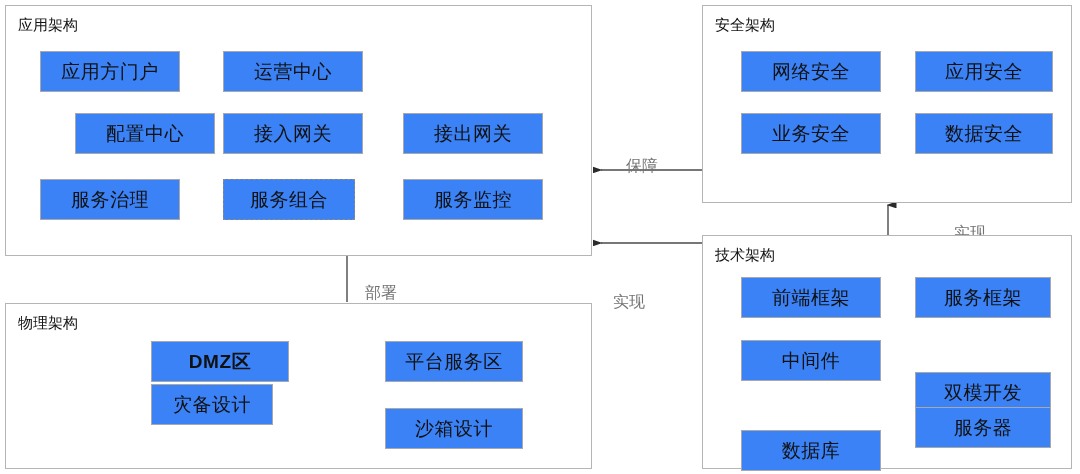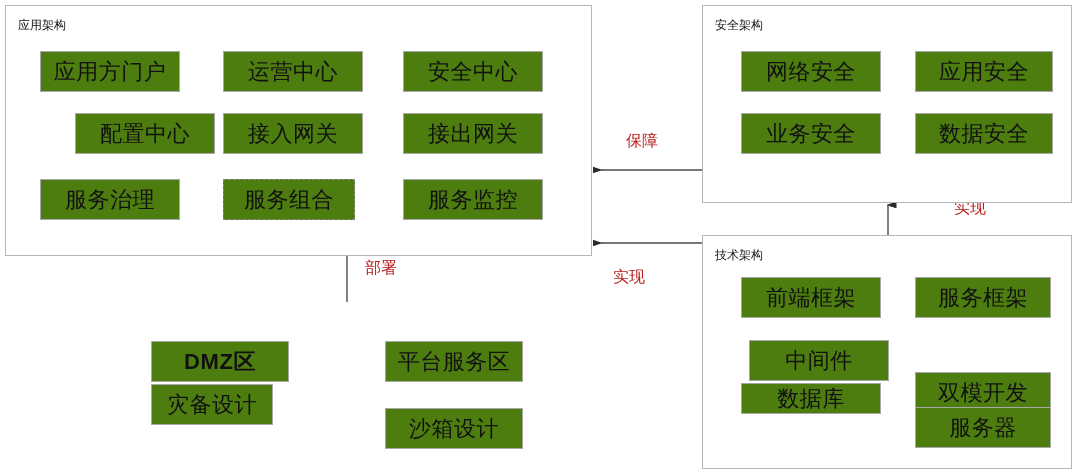--- a/index.html
+++ b/index.html
@@ -24,37 +24,37 @@
   .group {
     position: absolute;
     border: 1.5px solid #b5b5b5;
     background: #ffffff;
     box-sizing: border-box;
   }
   .group-title {
     position: absolute;
     left: 12px;
     top: 8px;
-    font-size: 12px;
+    font-size: 15px;
     line-height: 22px;
     color: #111111;
     white-space: nowrap;
     font-family: Liberation Serif, serif;
   }
 
   
   .node {
     position: absolute;
     border: 1.3px solid #a8a8a8;
-    background: #4d7c0f;
+    background: #3b82f6;
     box-sizing: border-box;
     display: flex;
     align-items: center;
     justify-content: center;
-    font-size: 22px;
+    font-size: 19px;
     line-height: 1;
     letter-spacing: 0.5px;
     color: #111111;
     white-space: nowrap;
     font-family: "Liberation Serif", "DejaVu Serif", serif;
   }
   .node.dashed {
     border-style: dashed;
     border-width: 1.3px;
     border-color: #8a8a8a;
@@ -71,23 +71,24 @@
     left: 0;
     top: 0;
     width: 1080px;
     height: 474px;
     pointer-events: none;
   }
   .edge-label {
     position: absolute;
     font-size: 16px;
     line-height: 20px;
-    color: #b91c1c;
+    color: #737373;
     white-space: nowrap;
     font-family: "Liberation Serif", "DejaVu Serif", serif;
+    margin-top: 25px;
   }
 </style>
 </head>
 <body>
 
 <div id="canvas">
 
   <svg class="edge-svg" viewBox="0 0 1080 474" xmlns="http://www.w3.org/2000/svg">
     <defs>
       <marker id="arrowLeft" markerWidth="10" markerHeight="10" refX="1.5" refY="3.4" orient="auto" markerUnits="userSpaceOnUse">
@@ -119,21 +120,20 @@
   <div class="edge-label" style="left:613px; top:267px;">实现</div>
   <div class="edge-label" style="left:954px; top:198px;">实现</div>
   <div class="edge-label" style="left:365px; top:258px;">部署</div>
 
   <div class="group" style="left:5px; top:5px; width:587px; height:251px;">
     <div class="group-title">应用架构</div>
   </div>
 
   <div class="node" style="left:40px;  top:51px;  width:140px; height:41px;">应用方门户</div>
   <div class="node" style="left:223px; top:51px;  width:140px; height:41px;">运营中心</div>
-  <div class="node" style="left:403px; top:51px;  width:140px; height:41px;">安全中心</div>
 
   <div class="node" style="left:40px;  top:113px; width:140px; height:41px;margin-left:35px;">配置中心</div>
   <div class="node" style="left:223px; top:113px; width:140px; height:41px;">接入网关</div>
   <div class="node" style="left:403px; top:113px; width:140px; height:41px;">接出网关</div>
 
   <div class="node" style="left:40px;  top:179px; width:140px; height:41px;">服务治理</div>
   <div class="node dashed" style="left:223px; top:179px; width:132px; height:41px;">服务组合</div>
   <div class="node" style="left:403px; top:179px; width:140px; height:41px;">服务监控</div>
 
   <div class="group" style="left:702px; top:5px; width:370px; height:198px;">
@@ -145,25 +145,28 @@
   <div class="node" style="left:741px; top:113px; width:140px; height:41px;">业务安全</div>
   <div class="node" style="left:915px; top:113px; width:138px; height:41px;">数据安全</div>
 
   <div class="group" style="left:702px; top:235px; width:370px; height:234px;">
     <div class="group-title">技术架构</div>
   </div>
 
   <div class="node" style="left:741px; top:277px; width:140px; height:41px;">前端框架</div>
   <div class="node" style="left:915px; top:277px; width:136px; height:41px;">服务框架</div>
 
-  <div class="node" style="left:741px; top:340px; width:140px; height:41px;margin-left:8px;">中间件</div>
+  <div class="node" style="left:741px; top:340px; width:140px; height:41px;">中间件</div>
   <div class="node" style="left:915px; top:344px; width:136px; height:41px;margin-top:28px;">双模开发</div>
 
-  <div class="node" style="left:741px; top:383px; width:140px; height:31px;">数据库</div>
+  <div class="node" style="left:741px; top:430px; width:140px; height:41px;">数据库</div>
   <div class="node" style="left:915px; top:407px; width:136px; height:41px;">服务器</div>
 
+  <div class="group" style="left:5px; top:303px; width:587px; height:166px;">
+    <div class="group-title">物理架构</div>
+  </div>
 
   <div class="node bold" style="left:151px; top:341px; width:138px; height:41px;">DMZ区</div>
   <div class="node" style="left:385px; top:341px; width:138px; height:41px;">平台服务区</div>
   <div class="node" style="left:151px; top:384px; width:122px; height:41px;">灾备设计</div>
   <div class="node" style="left:385px; top:408px; width:138px; height:41px;">沙箱设计</div>
 
 </div>
 
 </body></html>

